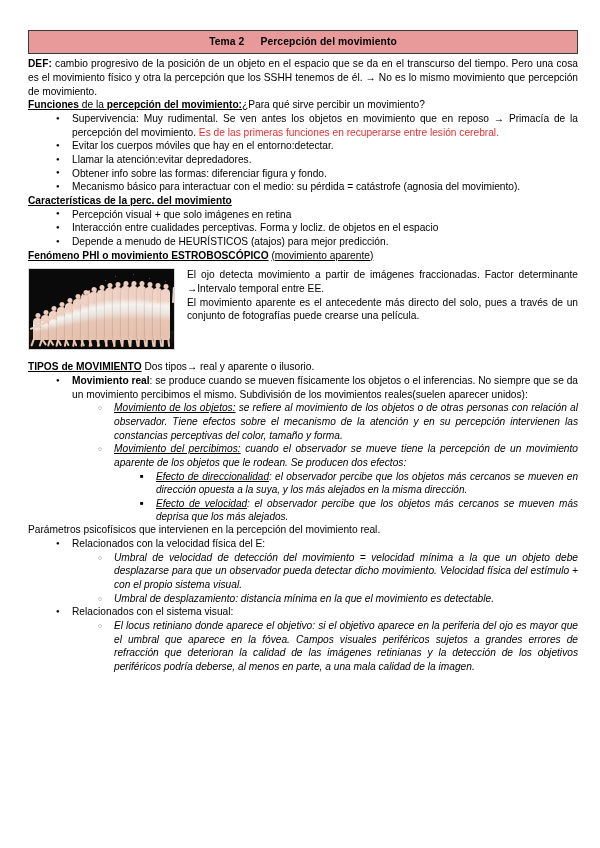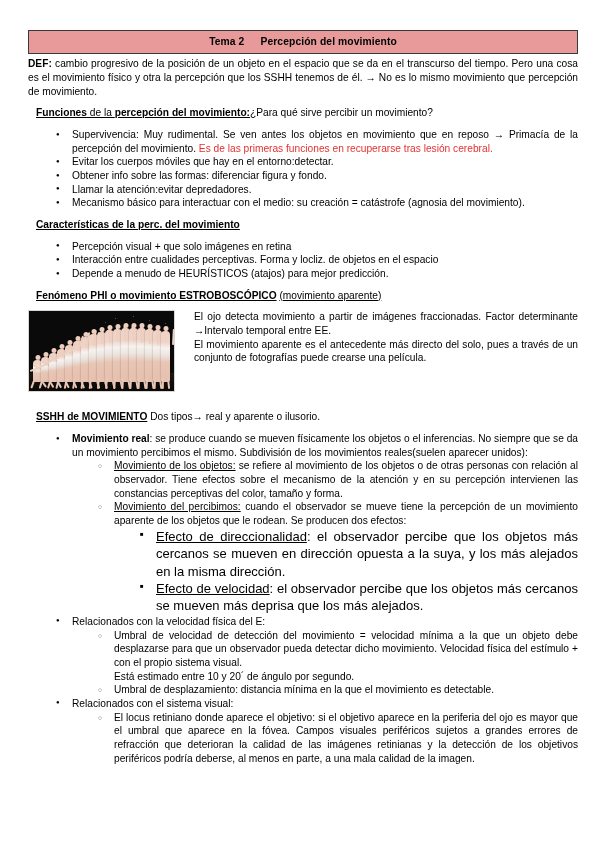--- a/index.html
+++ b/index.html
@@ -47,21 +47,21 @@
   }
   .para.nojust { text-align: left; }
   .b { font-weight: bold; }
   .u { text-decoration: underline; }
   .bu { font-weight: bold; text-decoration: underline; }
   .red { color: #e33131; }
 
   .heading {
     font-size: 10.2px;
     line-height: 1.34;
-    margin: 8px;
+    margin: 0;
   }
 
   
   ul.lvl1 {
     margin: 0;
     padding: 0 0 0 28px;
     list-style: none;
   }
   ul.lvl1 > li {
     position: relative;
@@ -83,38 +83,39 @@
     margin: 0;
     padding: 0 0 0 26px;
     list-style: none;
   }
   ul.lvl2 > li {
     position: relative;
     font-size: 10.2px;
     line-height: 1.34;
     text-align: justify;
     padding-left: 16px;
+    font-style: italic;
   }
   ul.lvl2 > li::before {
     content: "\25CB";
     position: absolute;
     left: 0;
     top: 0;
     font-size: 6.5px;
     line-height: 2.1;
     color: #444;
   }
   ul.lvl3 {
     margin: 0;
     padding: 0 0 0 26px;
     list-style: none;
   }
   ul.lvl3 > li {
     position: relative;
-    font-size: 13px;
+    font-size: 10px;
     line-height: 1.34;
     text-align: justify;
     padding-left: 16px;
   }
   ul.lvl3 > li::before {
     content: "\25A0";
     position: absolute;
     left: 0;
     top: 0;
     font-size: 6px;
@@ -186,21 +187,21 @@
     position: absolute;
     bottom: -7px;
     width: 2.4px;
     height: 11px;
     background: #e9c6b4;
     transform-origin: top center;
     border-radius: 1px;
   }
   .fig-text {
     flex: 1 1 auto;
-    padding-left: 19px;
+    padding-left: 12px;
     font-size: 10.2px;
     line-height: 1.34;
     text-align: justify;
   }
 
   .spacer-sm { height: 6px; }
 </style>
 </head>
 <body>
 
@@ -209,25 +210,25 @@
   <div class="title-banner">
     <span>Tema 2</span><span class="gap"></span><span>Percepción del movimiento</span>
   </div>
 
   <p class="para"><span class="b">DEF:</span> <span>cambio progresivo de la posición de un objeto en el espacio que se da en el transcurso del tiempo. Pero una cosa es el movimiento físico y otra la percepción que los SSHH tenemos de él. → No es lo mismo movimiento que percepción de movimiento.</span></p>
 
 
   <div class="heading"><span class="bu">Funciones</span><span class="u"> de la </span><span class="bu">percepción del movimiento:</span><span>¿Para qué sirve percibir un movimiento?</span></div>
 
   <ul class="lvl1">
-    <li><span>Supervivencia: Muy rudimental. Se ven antes los objetos en movimiento que en reposo → Primacía de la percepción del movimiento. </span><span class="red">Es de las primeras funciones en recuperarse tras lesión cerebral.</span></li>
+    <li><span>Supervivencia: Muy rudimental. Se ven antes los objetos en movimiento que en reposo → Primacía de la percepción del movimiento. </span><span class="red">Es de las primeras funciones en recuperarse entre lesión cerebral.</span></li>
     <li><span>Evitar los cuerpos móviles que hay en el entorno:detectar.</span></li>
+    <li><span>Llamar la atención:evitar depredadores.</span></li>
     <li><span>Obtener info sobre las formas: diferenciar figura y fondo.</span></li>
-    <li><span>Llamar la atención:evitar depredadores.</span></li>
-    <li><span>Mecanismo básico para interactuar con el medio: su creación = catástrofe (agnosia del movimiento).</span></li>
+    <li><span>Mecanismo básico para interactuar con el medio: su pérdida = catástrofe (agnosia del movimiento).</span></li>
   </ul>
 
   <div class="heading"><span class="bu">Características de la perc. del movimiento</span></div>
 
 
   <ul class="lvl1">
     <li><span>Percepción visual + que solo imágenes en retina</span></li>
     <li><span>Interacción entre cualidades perceptivas. Forma y locliz. de objetos en el espacio</span></li>
     <li><span>Depende a menudo de HEURÍSTICOS (atajos) para mejor predicción.</span></li>
   </ul>
@@ -367,48 +368,48 @@
         </div>
     </div>
     <div class="fig-text">
       <div>El ojo detecta movimiento a partir de imágenes fraccionadas. Factor determinante →Intervalo temporal entre EE.</div>
       <div>El movimiento aparente es el antecedente más directo del solo, pues a través de un conjunto de fotografías puede crearse una película.</div>
     </div>
   </div>
 
   <div class="spacer-sm"></div>
 
-  <div class="heading"><span class="bu">SSHH de MOVIMIENTO</span><span> Dos tipos→ real y aparente o ilusorio.</span></div>
+  <div class="heading"><span class="bu">TIPOS de MOVIMIENTO</span><span> Dos tipos→ real y aparente o ilusorio.</span></div>
 
   <ul class="lvl1">
     <li>
       <span class="b">Movimiento real</span><span>: se produce cuando se mueven físicamente los objetos o el inferencias. No siempre que se da un movimiento percibimos el mismo. Subdivisión de los movimientos reales(suelen aparecer unidos):</span>
       <ul class="lvl2">
         <li>
           <span class="u">Movimiento de los objetos:</span><span> se refiere al movimiento de los objetos o de otras personas con relación al observador. Tiene efectos sobre el mecanismo de la atención y en su percepción intervienen las constancias perceptivas del color, tamaño y forma.</span>
         </li>
         <li>
           <span class="u">Movimiento del percibimos:</span><span> cuando el observador se mueve tiene la percepción de un movimiento aparente de los objetos que le rodean. Se producen dos efectos:</span>
           <ul class="lvl3">
             <li><span class="u">Efecto de direccionalidad</span><span>: el observador percibe que los objetos más cercanos se mueven en dirección opuesta a la suya, y los más alejados en la misma dirección.</span></li>
             <li><span class="u">Efecto de velocidad</span><span>: el observador percibe que los objetos más cercanos se mueven más deprisa que los más alejados.</span></li>
           </ul>
         </li>
       </ul>
     </li>
   </ul>
 
+  <p class="para nojust">Parámetros psicofísicos que intervienen en la percepción del movimiento real.</p>
 
   <ul class="lvl1">
     <li>
       <span>Relacionados con la velocidad física del E:</span>
       <ul class="lvl2">
         <li>
           <span>Umbral de velocidad de detección del movimiento = velocidad mínima a la que un objeto debe desplazarse para que un observador pueda detectar dicho movimiento. Velocidad física del estímulo + con el propio sistema visual.</span>
-          <div class="subline">Está estimado entre 10 y 20´ de ángulo por segundo.</div>
         </li>
         <li>
           <span>Umbral de desplazamiento: distancia mínima en la que el movimiento es detectable.</span>
         </li>
       </ul>
     </li>
     <li>
       <span>Relacionados con el sistema visual:</span>
       <ul class="lvl2">
         <li>

